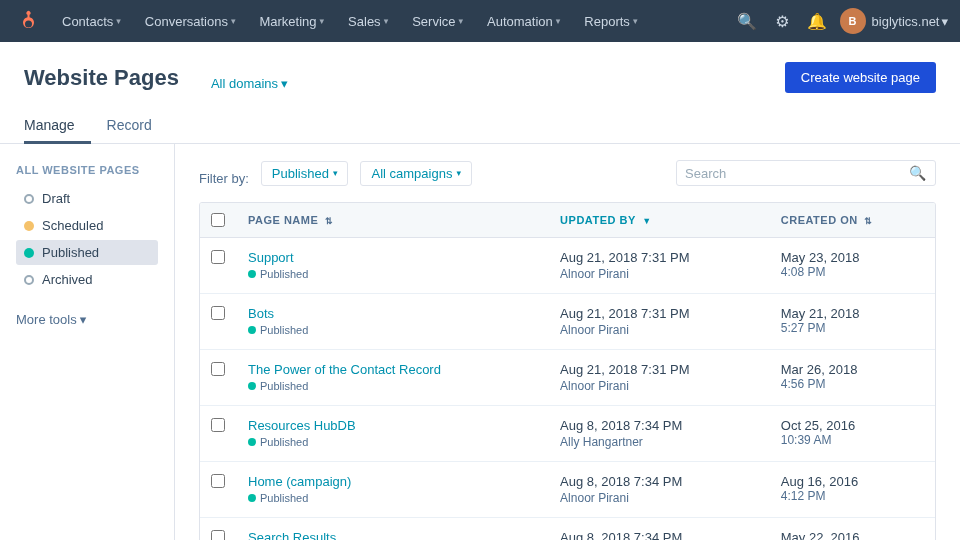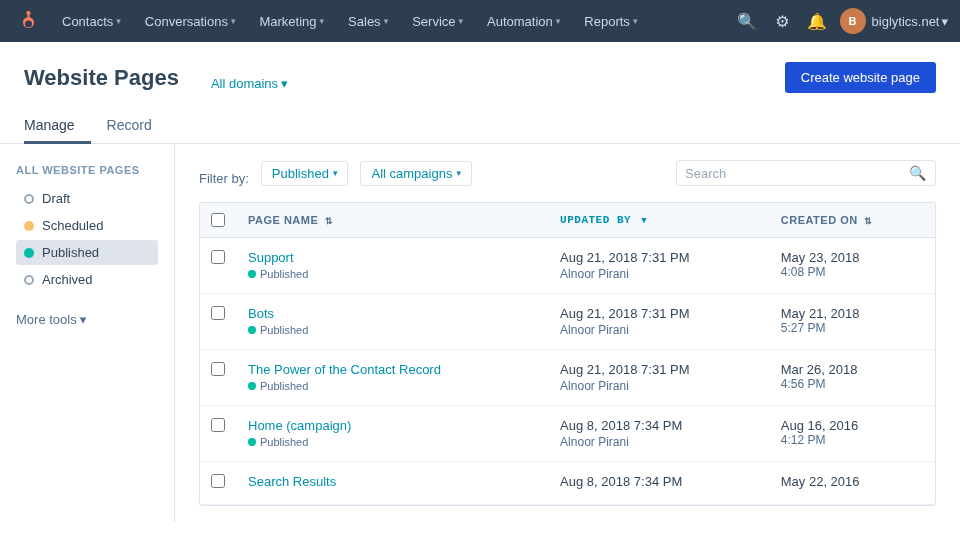--- a/index.html
+++ b/index.html
@@ -234,21 +234,21 @@
       font-weight: 600;
       color: #516f90;
       text-transform: uppercase;
       letter-spacing: 0.5px;
       text-align: left;
     }
     thead th:first-child {
       width: 36px;
       padding: 10px 8px;
     }
-    thead th.sorted { color: #0091ae; font-family: Liberation Mono, monospace; }
+    thead th.sorted { color: #0091ae; }
     thead th .sort-icon { font-size: 9px; margin-left: 3px; }
     tbody tr {
       border-bottom: 1px solid #eaf0f6;
     }
     tbody td {
       padding: 12px 12px;
       font-size: 13px;
       color: #33475b;
       vertical-align: top;
     }
@@ -500,20 +500,42 @@
       <div class="date-sub">4:56 PM</div>
     </td>
   </tr>
               <tr>
     <td>
       <div class="checkbox-wrapper">
         <input type="checkbox" style="">
       </div>
     </td>
     <td>
+      <a class="page-name-link">Resources HubDB</a>
+      <div class="status-row">
+        <span class="status-dot"></span>
+        <span class="status-text">Published</span>
+      </div>
+    </td>
+    <td>
+      <div class="date-text">Aug 8, 2018 7:34 PM</div>
+      <div class="updated-by-name">Ally Hangartner</div>
+    </td>
+    <td>
+      <div class="date-text">Oct 25, 2016</div>
+      <div class="date-sub">10:39 AM</div>
+    </td>
+  </tr>
+              <tr>
+    <td>
+      <div class="checkbox-wrapper">
+        <input type="checkbox" style="">
+      </div>
+    </td>
+    <td>
       <a class="page-name-link">Home (campaign)</a>
       <div class="status-row">
         <span class="status-dot"></span>
         <span class="status-text">Published</span>
       </div>
     </td>
     <td>
       <div class="date-text">Aug 8, 2018 7:34 PM</div>
       <div class="updated-by-name">Alnoor Pirani</div>
     </td>

